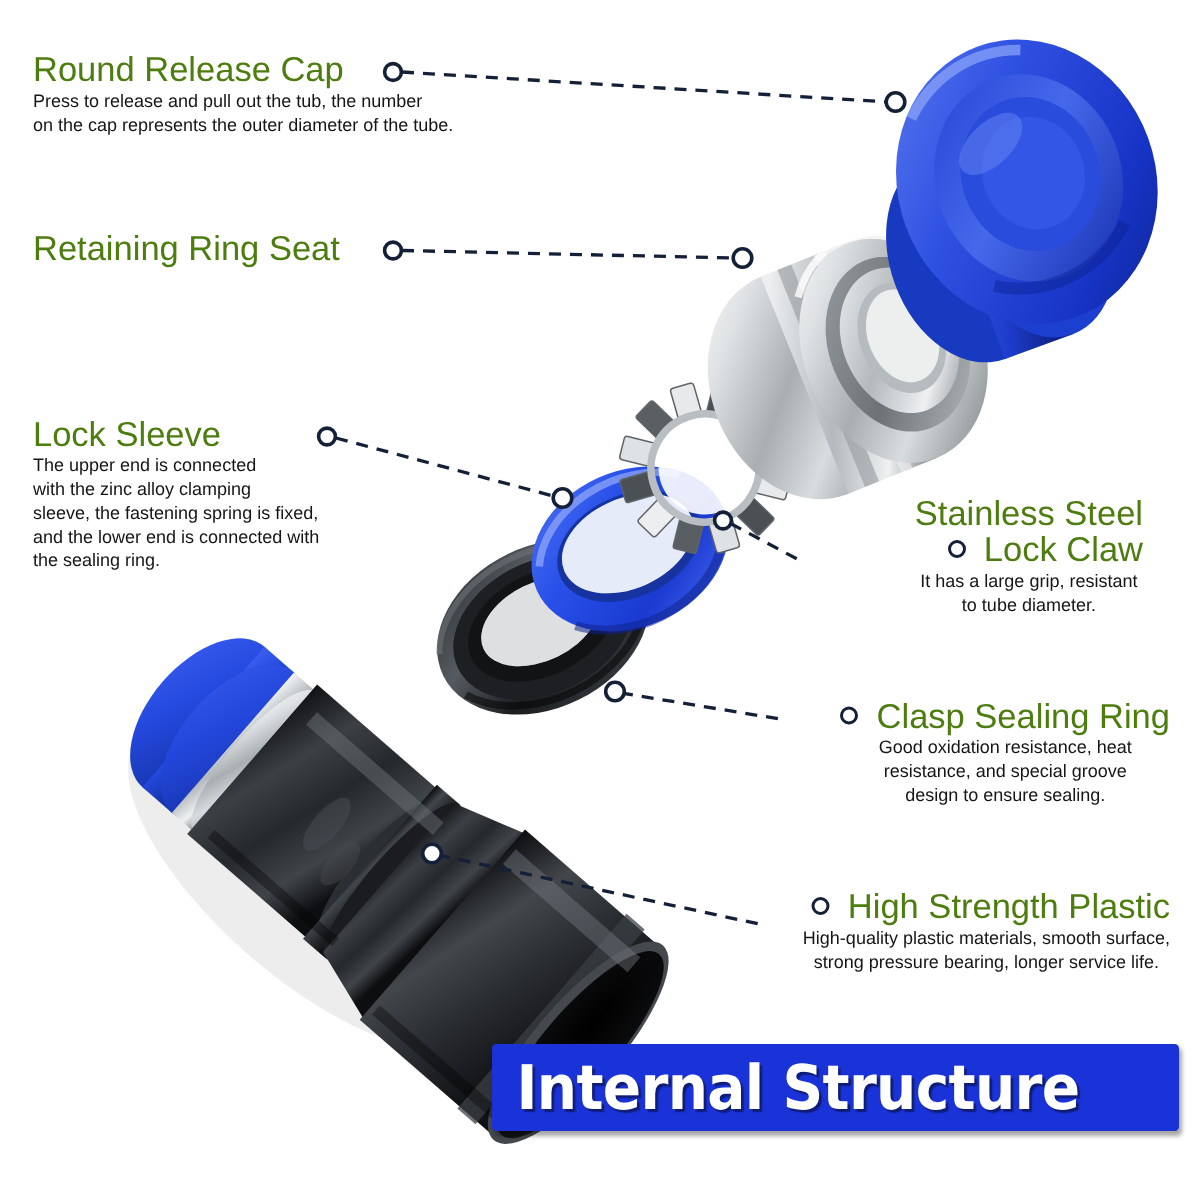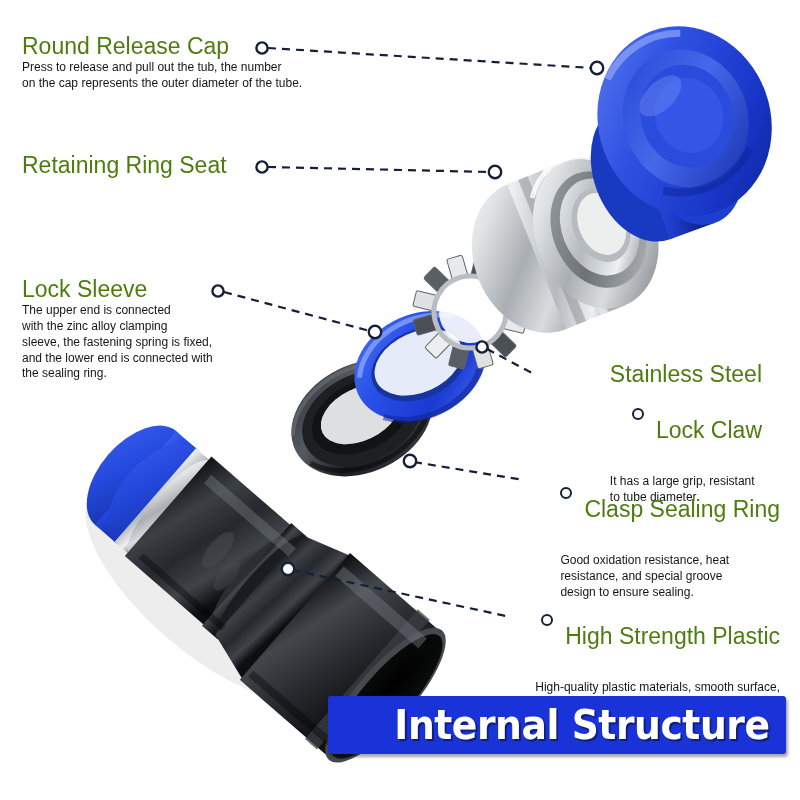--- a/index.html
+++ b/index.html
@@ -27,21 +27,21 @@
   }
   .callout .desc {
     color: #151515;
     font-size: 12px;
     font-weight: 500;
     line-height: 1.32;
     margin-top: 2px;
     white-space: pre-line;
   }
   .callout.right .title,
-  .callout.right .desc { text-align: left; margin-top: 32px; }
+  .callout.right .desc { text-align: center; }
 
   .title-row { display: flex; align-items: center; gap: 12px; }
   .title-row.right { justify-content: flex-end; }
 
   
   .dot-inline {
     width: 12px; height: 12px;
     border: 2px solid #141f38;
     border-radius: 50%;
     background: #ffffff;
@@ -53,21 +53,21 @@
   #art { position: absolute; left: 0; top: 0; width: 800px; height: 800px; }
 
   
   #banner {
     position: absolute;
     left: 328px; top: 696px;
     width: 458px; height: 58px;
     background: #1a33d8;
     border-radius: 3px;
     box-shadow: 2px 3px 3px rgba(0,0,0,0.35);
-    display: flex; align-items: center; justify-content: flex-end;
+    display: flex; align-items: center; justify-content: flex-start;
   }
   #banner .banner-text {
     color: #ffffff;
     font-family: "DejaVu Sans", sans-serif;
     font-weight: 700;
     font-size: 41px;
     letter-spacing: -0.5px;
     transform: scaleX(0.92);
     text-shadow: 2px 2px 1px rgba(0,0,0,0.45);
     white-space: nowrap;

